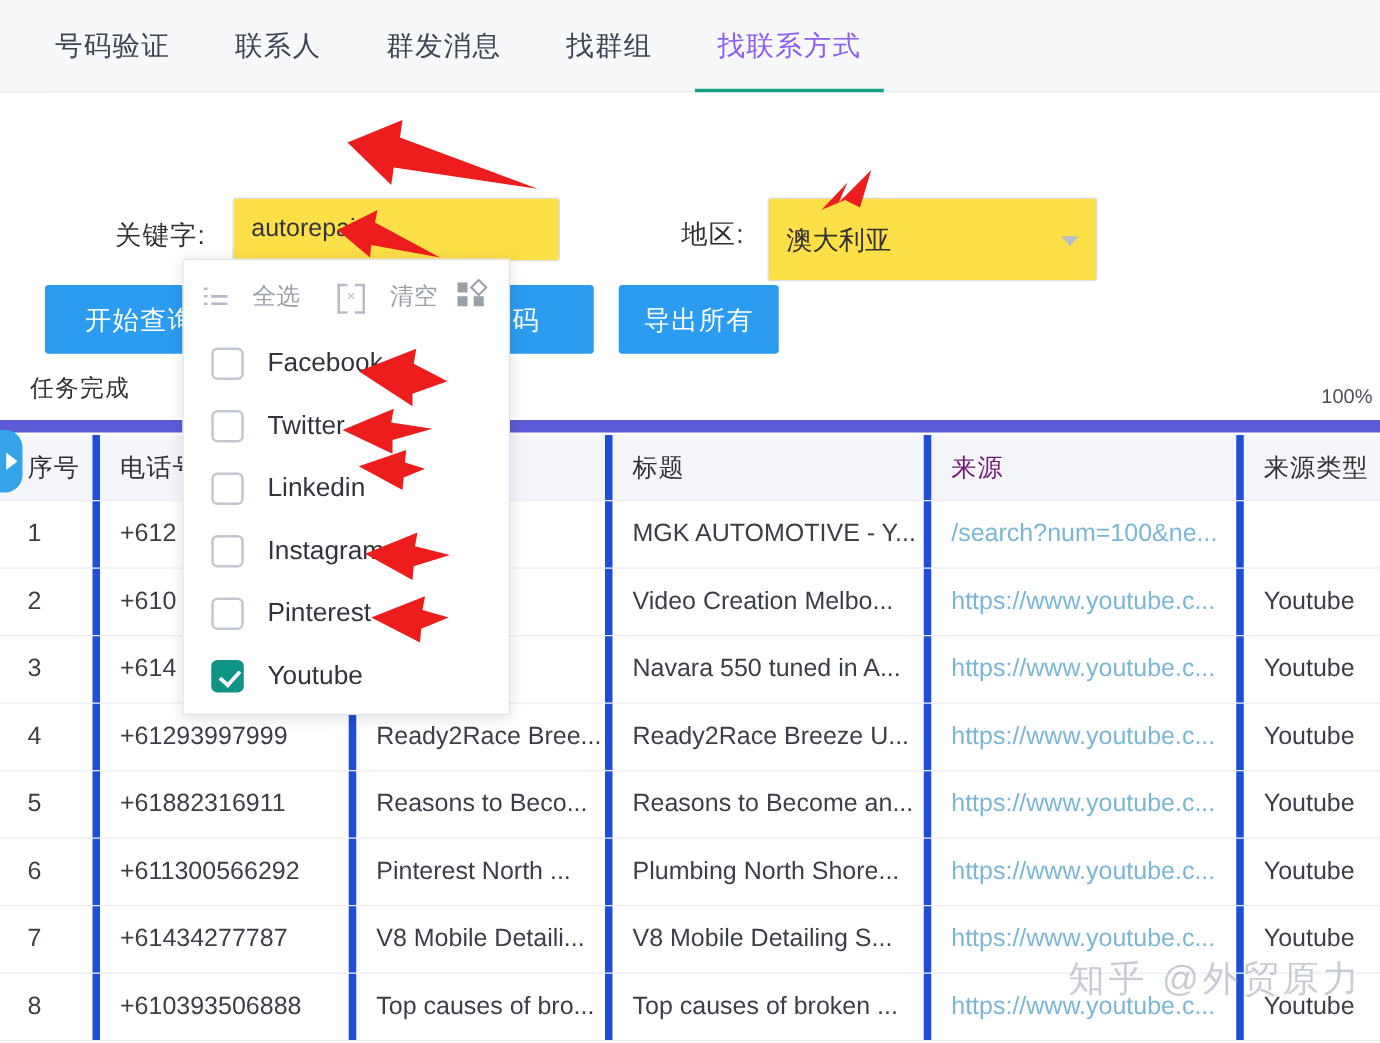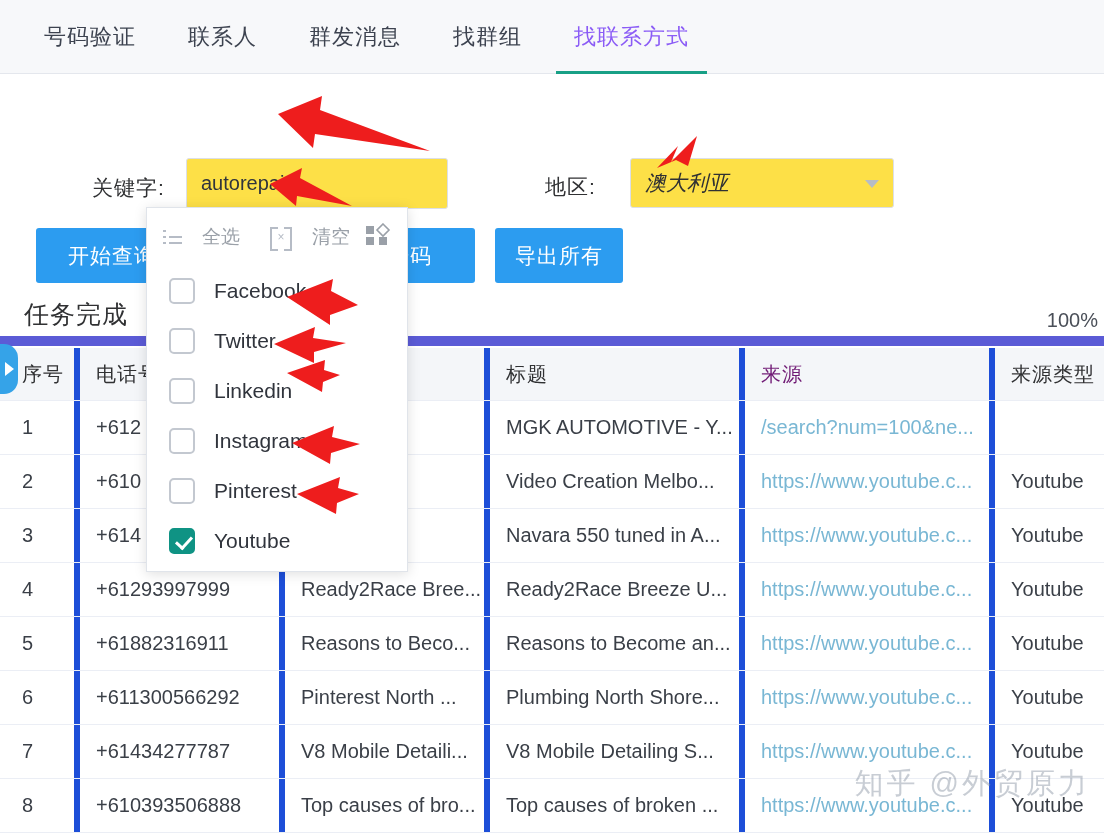--- a/index.html
+++ b/index.html
@@ -36,21 +36,21 @@
   .lbl-region  { left: 505px; top: 99px; }
   .lbl-social  { left: 30px; top: 170px; }
 
   .field {
     position: absolute; background: #fde047; border: 1px solid #dcdfe6; border-radius: 3px;
     display: flex; align-items: center;
   }
   .kw-field { left: 146px; top: 84px; width: 262px; height: 51px; padding: 0 14px; }
   .kw-field .val { font-size: 20px; color: #30343c; }
 
-  .region-field { left: 590px; top: 84px; width: 264px; height: 50px; padding: 0 14px; font-style: italic; }
+  .region-field { left: 574px; top: 84px; width: 264px; height: 67px; padding: 0 14px; }
   .region-field .val { font-size: 21px; color: #303133; }
   .caret-down {
     position: absolute; right: 14px; top: 50%; margin-top: -3px;
     width: 0; height: 0; border-left: 7px solid transparent; border-right: 7px solid transparent;
     border-top: 8px solid #b6bcc6;
   }
 
   .social-field {
     left: 146px; top: 156px; width: 262px; height: 51px; padding: 0 8px;
     border: 1px solid #9aa1ab;
@@ -74,22 +74,22 @@
     position: absolute; top: 0; height: 55px; background: #2c9cf0; color: #fff;
     border: none; border-radius: 3px; font-size: 21px; letter-spacing: 1px;
     display: flex; align-items: center; justify-content: center; cursor: pointer;
     font-family: inherit; font-weight: 500;
   }
   .btn-query  { left: 36px;  width: 152px; }
   .btn-export-num { left: 345px; width: 130px; }
   .btn-export-all { left: 495px; width: 128px; }
 
   
-  .status-text { position: absolute; left: 24px; top: 298px; font-size: 25px; color: #303133; letter-spacing: 1px; }
-  .pct { position: absolute; right: 6px; top: 309px; font-size: 20px; color: #4a4f58; }
+  .status-text { position: absolute; left: 24px; top: 298px; font-size: 19px; color: #303133; letter-spacing: 1px; }
+  .pct { position: absolute; right: 6px; top: 309px; font-size: 16px; color: #4a4f58; }
   .progress-wrap {
     position: absolute; left: 0; top: 336px; width: 1104px; height: 10px; background: #ebeef5;
   }
   .progress-bar { height: 10px; background: #5b5bd6; }
 
   
   .collapse-handle {
     position: absolute; left: -10px; top: 344px; width: 28px; height: 50px;
     background: #35a3e8; border-radius: 4px 14px 14px 4px;
     display: flex; align-items: center; justify-content: flex-end; padding-right: 4px;

